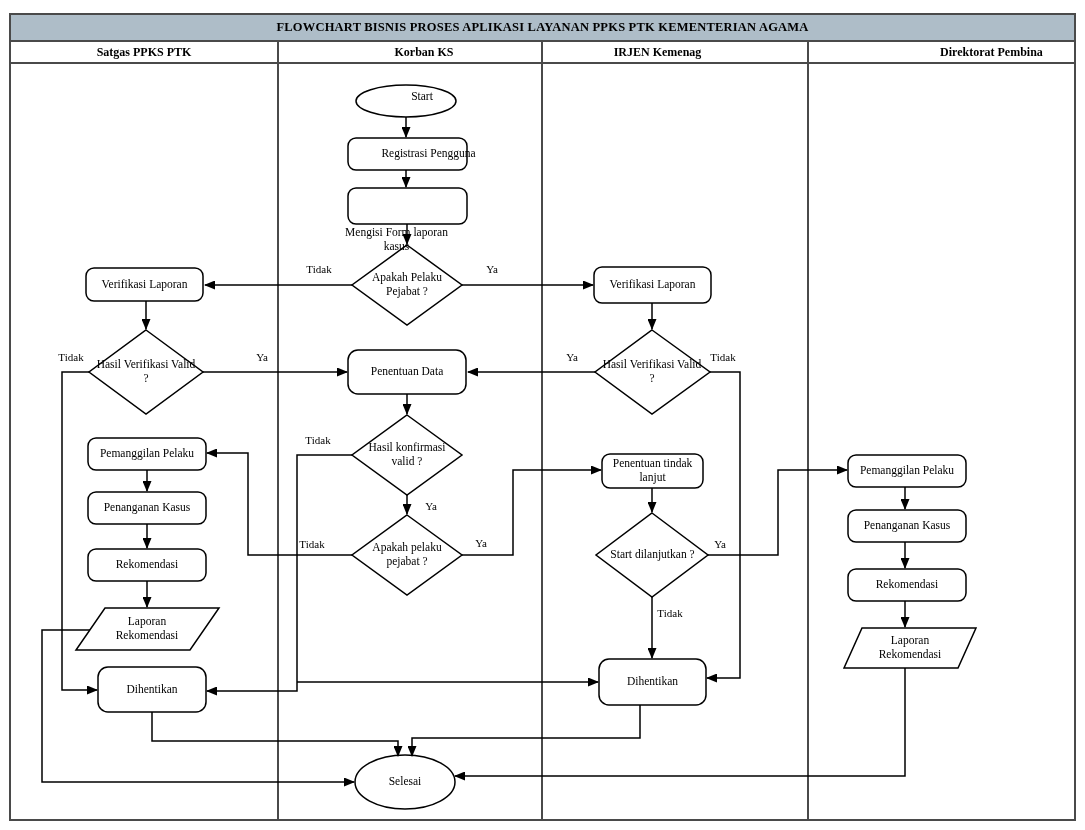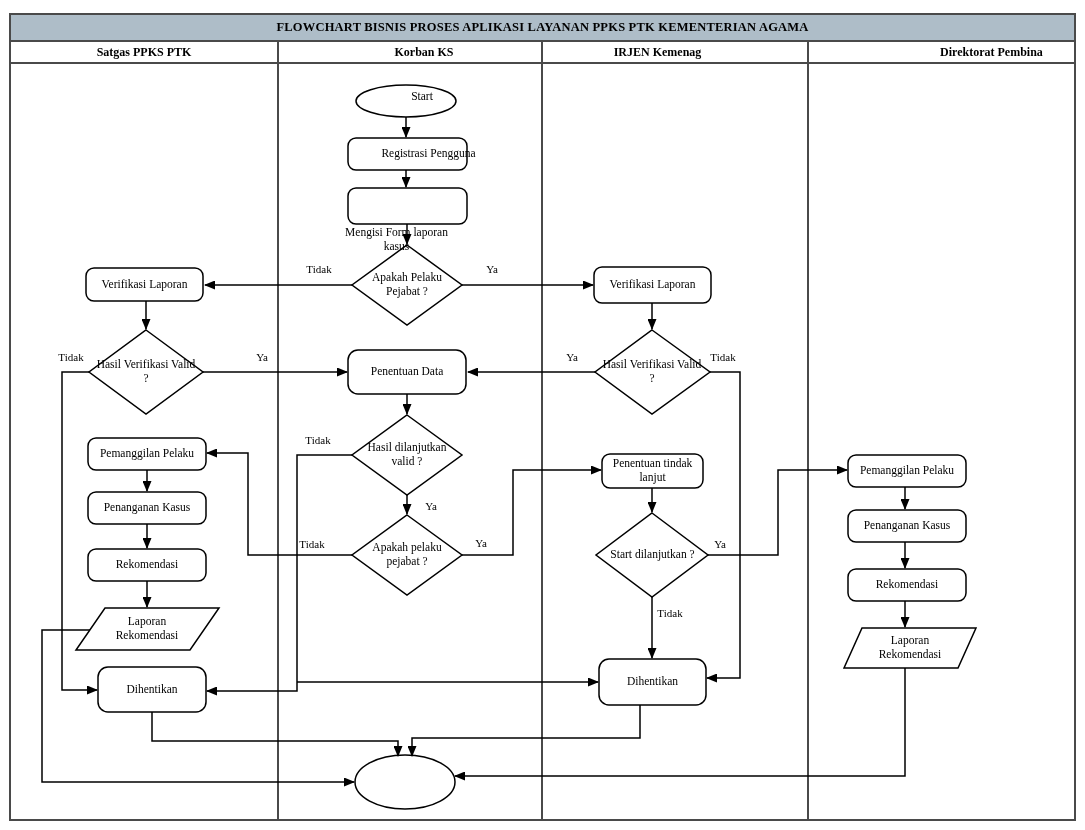--- a/index.html
+++ b/index.html
@@ -107,34 +107,35 @@
 
   <div class="lbl" style="left:372px;top:85px;width:100px;height:24px;">Start</div>
   <div class="lbl" style="left:348px;top:138px;width:119px;height:32px;margin-left:21px;">Registrasi Pengguna</div>
   <div class="lbl" style="left:339px;top:188px;width:115px;height:24px;margin-top:40px;">Mengisi Form laporan kasus</div>
   <div class="lbl" style="left:359px;top:245px;width:96px;height:80px;">Apakah Pelaku Pejabat ?</div>
   <div class="lbl" style="left:86px;top:268px;width:117px;height:33px;">Verifikasi Laporan</div>
   <div class="lbl" style="left:96px;top:330px;width:100px;height:84px;">Hasil Verifikasi Valid ?</div>
   <div class="lbl" style="left:594px;top:267px;width:117px;height:36px;">Verifikasi Laporan</div>
   <div class="lbl" style="left:602px;top:330px;width:100px;height:84px;">Hasil Verifikasi Valid ?</div>
   <div class="lbl" style="left:348px;top:350px;width:118px;height:44px;">Penentuan Data</div>
-  <div class="lbl" style="left:357px;top:415px;width:100px;height:80px;">Hasil dilanjutkan valid ?</div>
+  <div class="lbl" style="left:357px;top:415px;width:100px;height:80px;">Hasil konfirmasi valid ?</div>
   <div class="lbl" style="left:359px;top:515px;width:96px;height:80px;">Apakah pelaku pejabat ?</div>
   <div class="lbl" style="left:88px;top:438px;width:118px;height:32px;">Pemanggilan Pelaku</div>
   <div class="lbl" style="left:88px;top:492px;width:118px;height:32px;">Penanganan Kasus</div>
   <div class="lbl" style="left:88px;top:549px;width:118px;height:32px;">Rekomendasi</div>
   <div class="lbl" style="left:102px;top:608px;width:90px;height:42px;">Laporan Rekomendasi</div>
   <div class="lbl" style="left:98px;top:667px;width:108px;height:45px;">Dihentikan</div>
   <div class="lbl" style="left:604px;top:454px;width:97px;height:34px;">Penentuan tindak lanjut</div>
   <div class="lbl" style="left:610px;top:513px;width:85px;height:84px;">Start dilanjutkan ?</div>
   <div class="lbl" style="left:599px;top:659px;width:107px;height:46px;">Dihentikan</div>
   <div class="lbl" style="left:848px;top:455px;width:118px;height:32px;">Pemanggilan Pelaku</div>
   <div class="lbl" style="left:848px;top:510px;width:118px;height:32px;">Penanganan Kasus</div>
   <div class="lbl" style="left:848px;top:569px;width:118px;height:32px;">Rekomendasi</div>
   <div class="lbl" style="left:865px;top:628px;width:90px;height:40px;">Laporan Rekomendasi</div>
+  <div class="lbl" style="left:355px;top:755px;width:100px;height:54px;">Selesai</div>
 
   <div class="edge-lbl" style="left:297px;top:261px;width:44px;height:16px;">Tidak</div>
   <div class="edge-lbl" style="left:478px;top:261px;width:28px;height:16px;">Ya</div>
   <div class="edge-lbl" style="left:248px;top:349px;width:28px;height:16px;">Ya</div>
   <div class="edge-lbl" style="left:49px;top:349px;width:44px;height:16px;">Tidak</div>
   <div class="edge-lbl" style="left:558px;top:349px;width:28px;height:16px;">Ya</div>
   <div class="edge-lbl" style="left:701px;top:349px;width:44px;height:16px;">Tidak</div>
   <div class="edge-lbl" style="left:296px;top:432px;width:44px;height:16px;">Tidak</div>
   <div class="edge-lbl" style="left:417px;top:498px;width:28px;height:16px;">Ya</div>
   <div class="edge-lbl" style="left:290px;top:536px;width:44px;height:16px;">Tidak</div>

